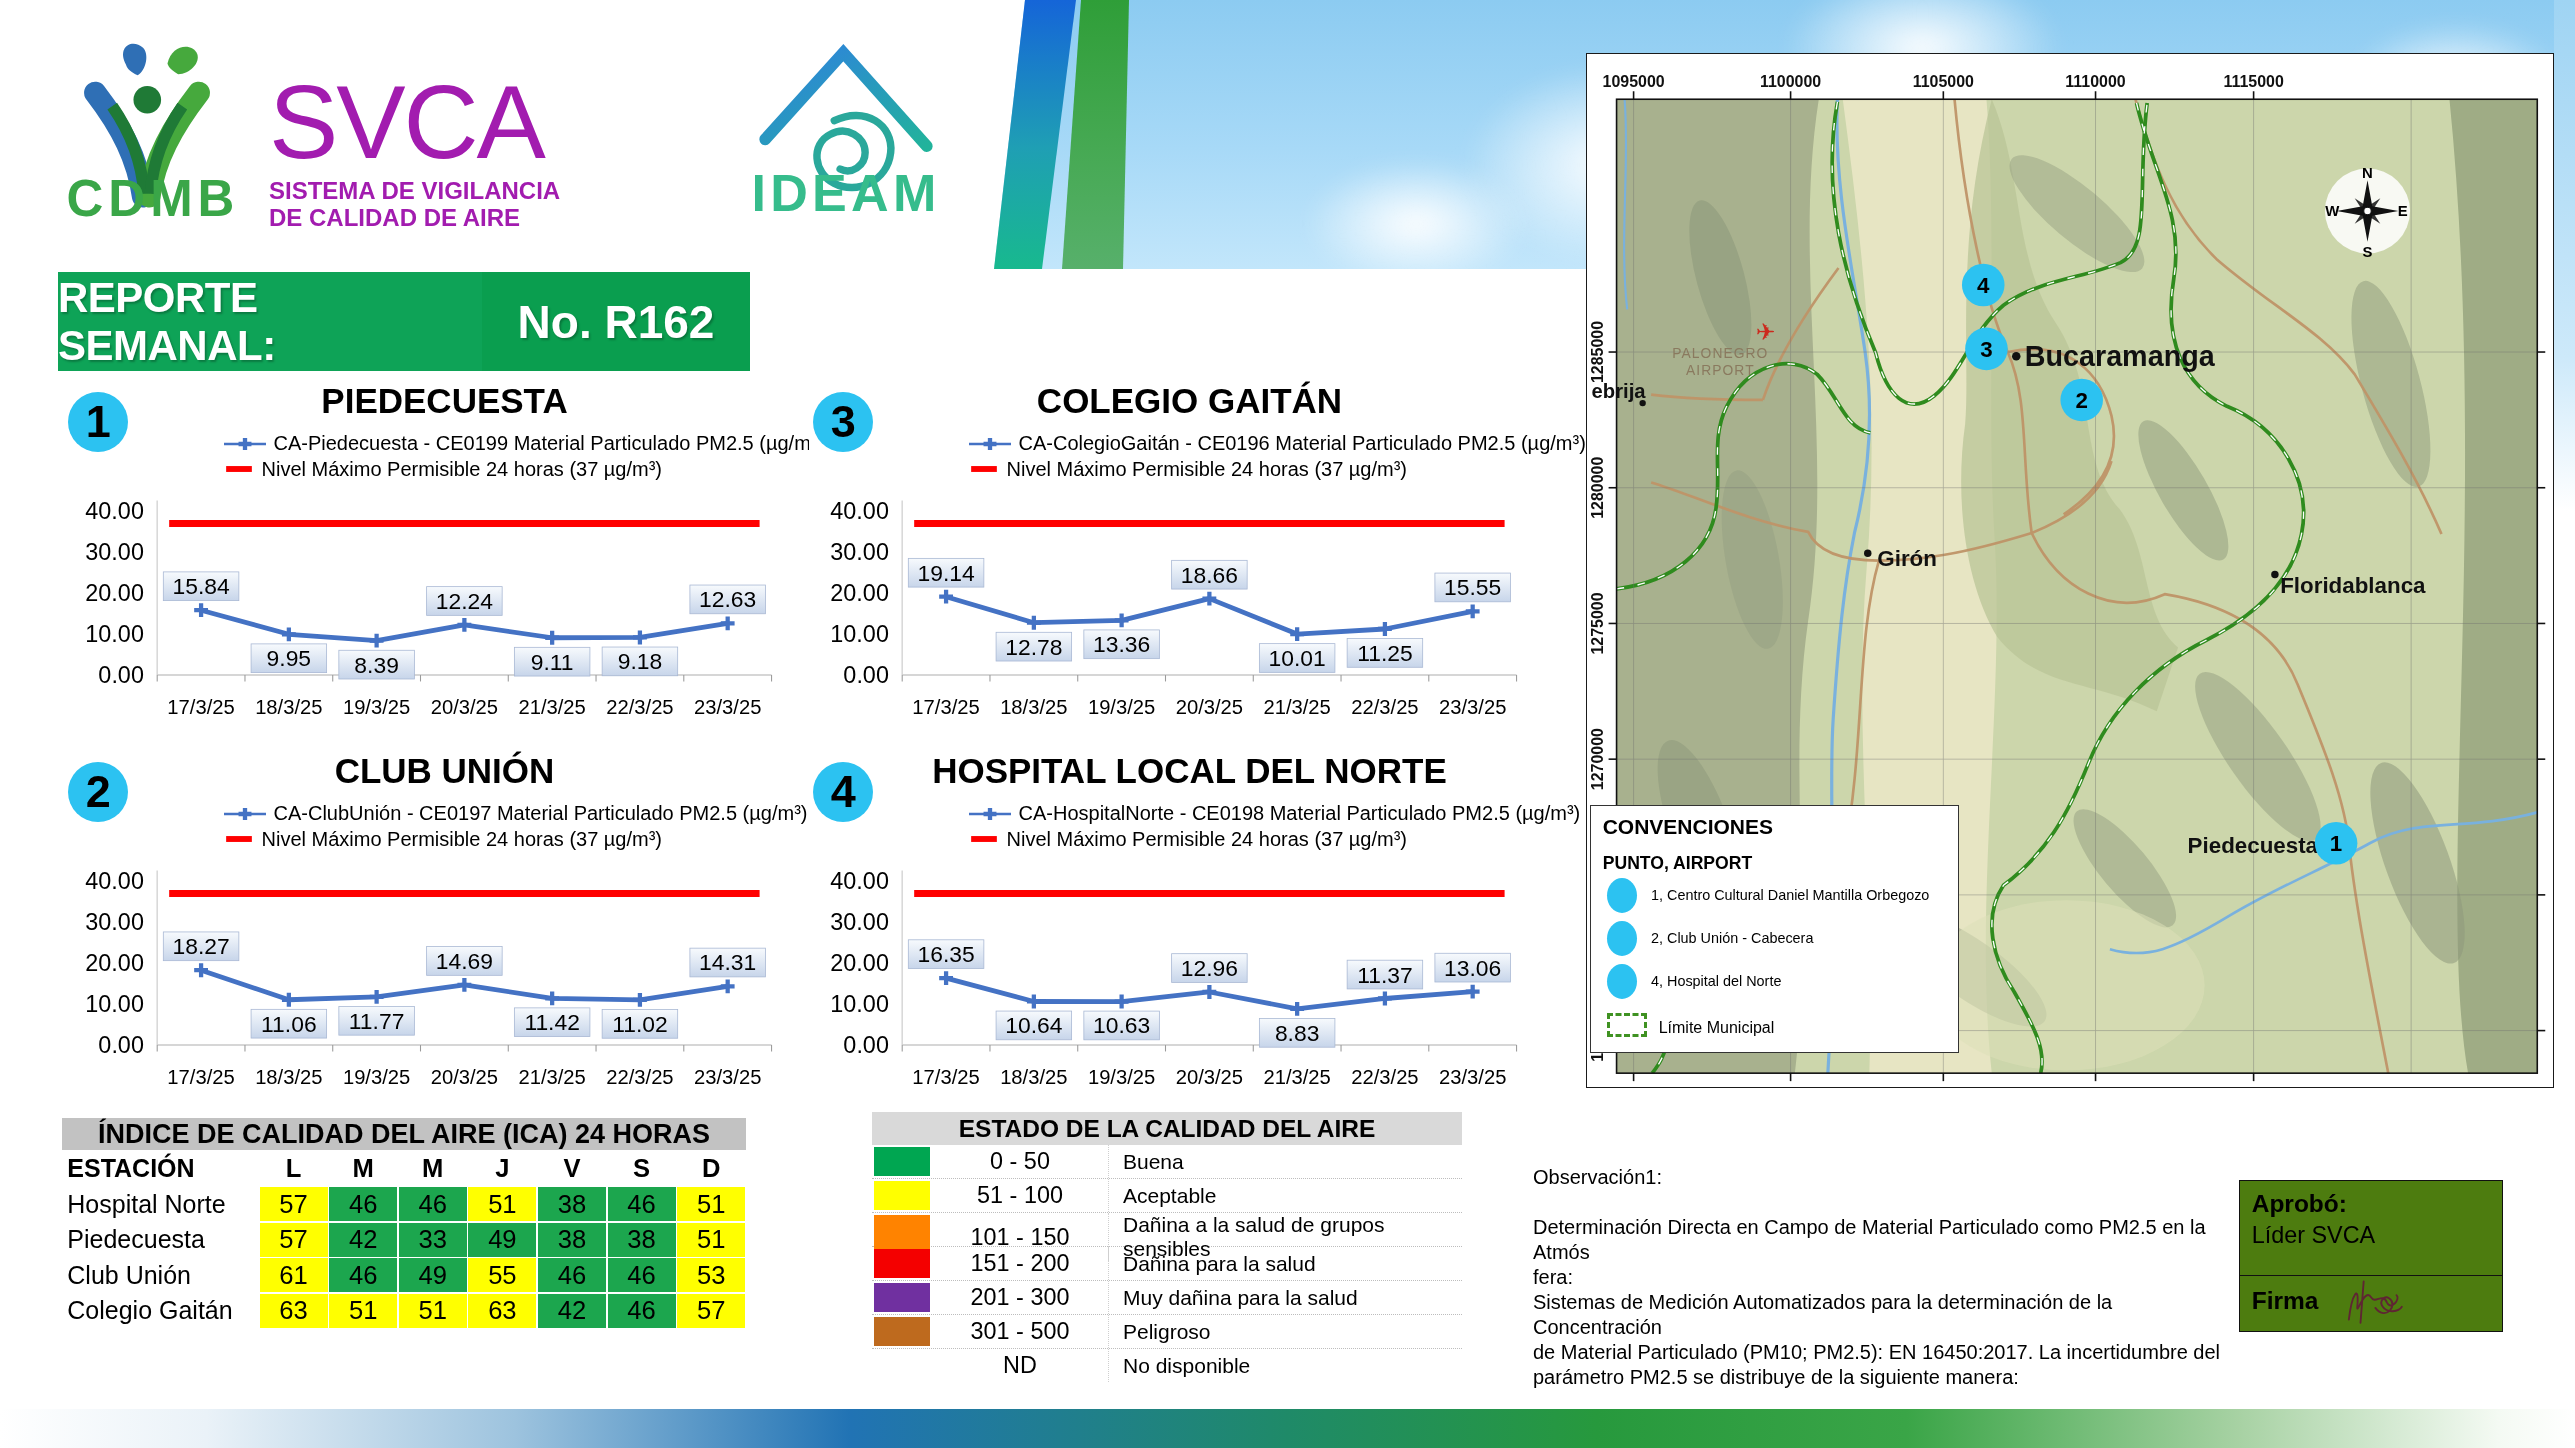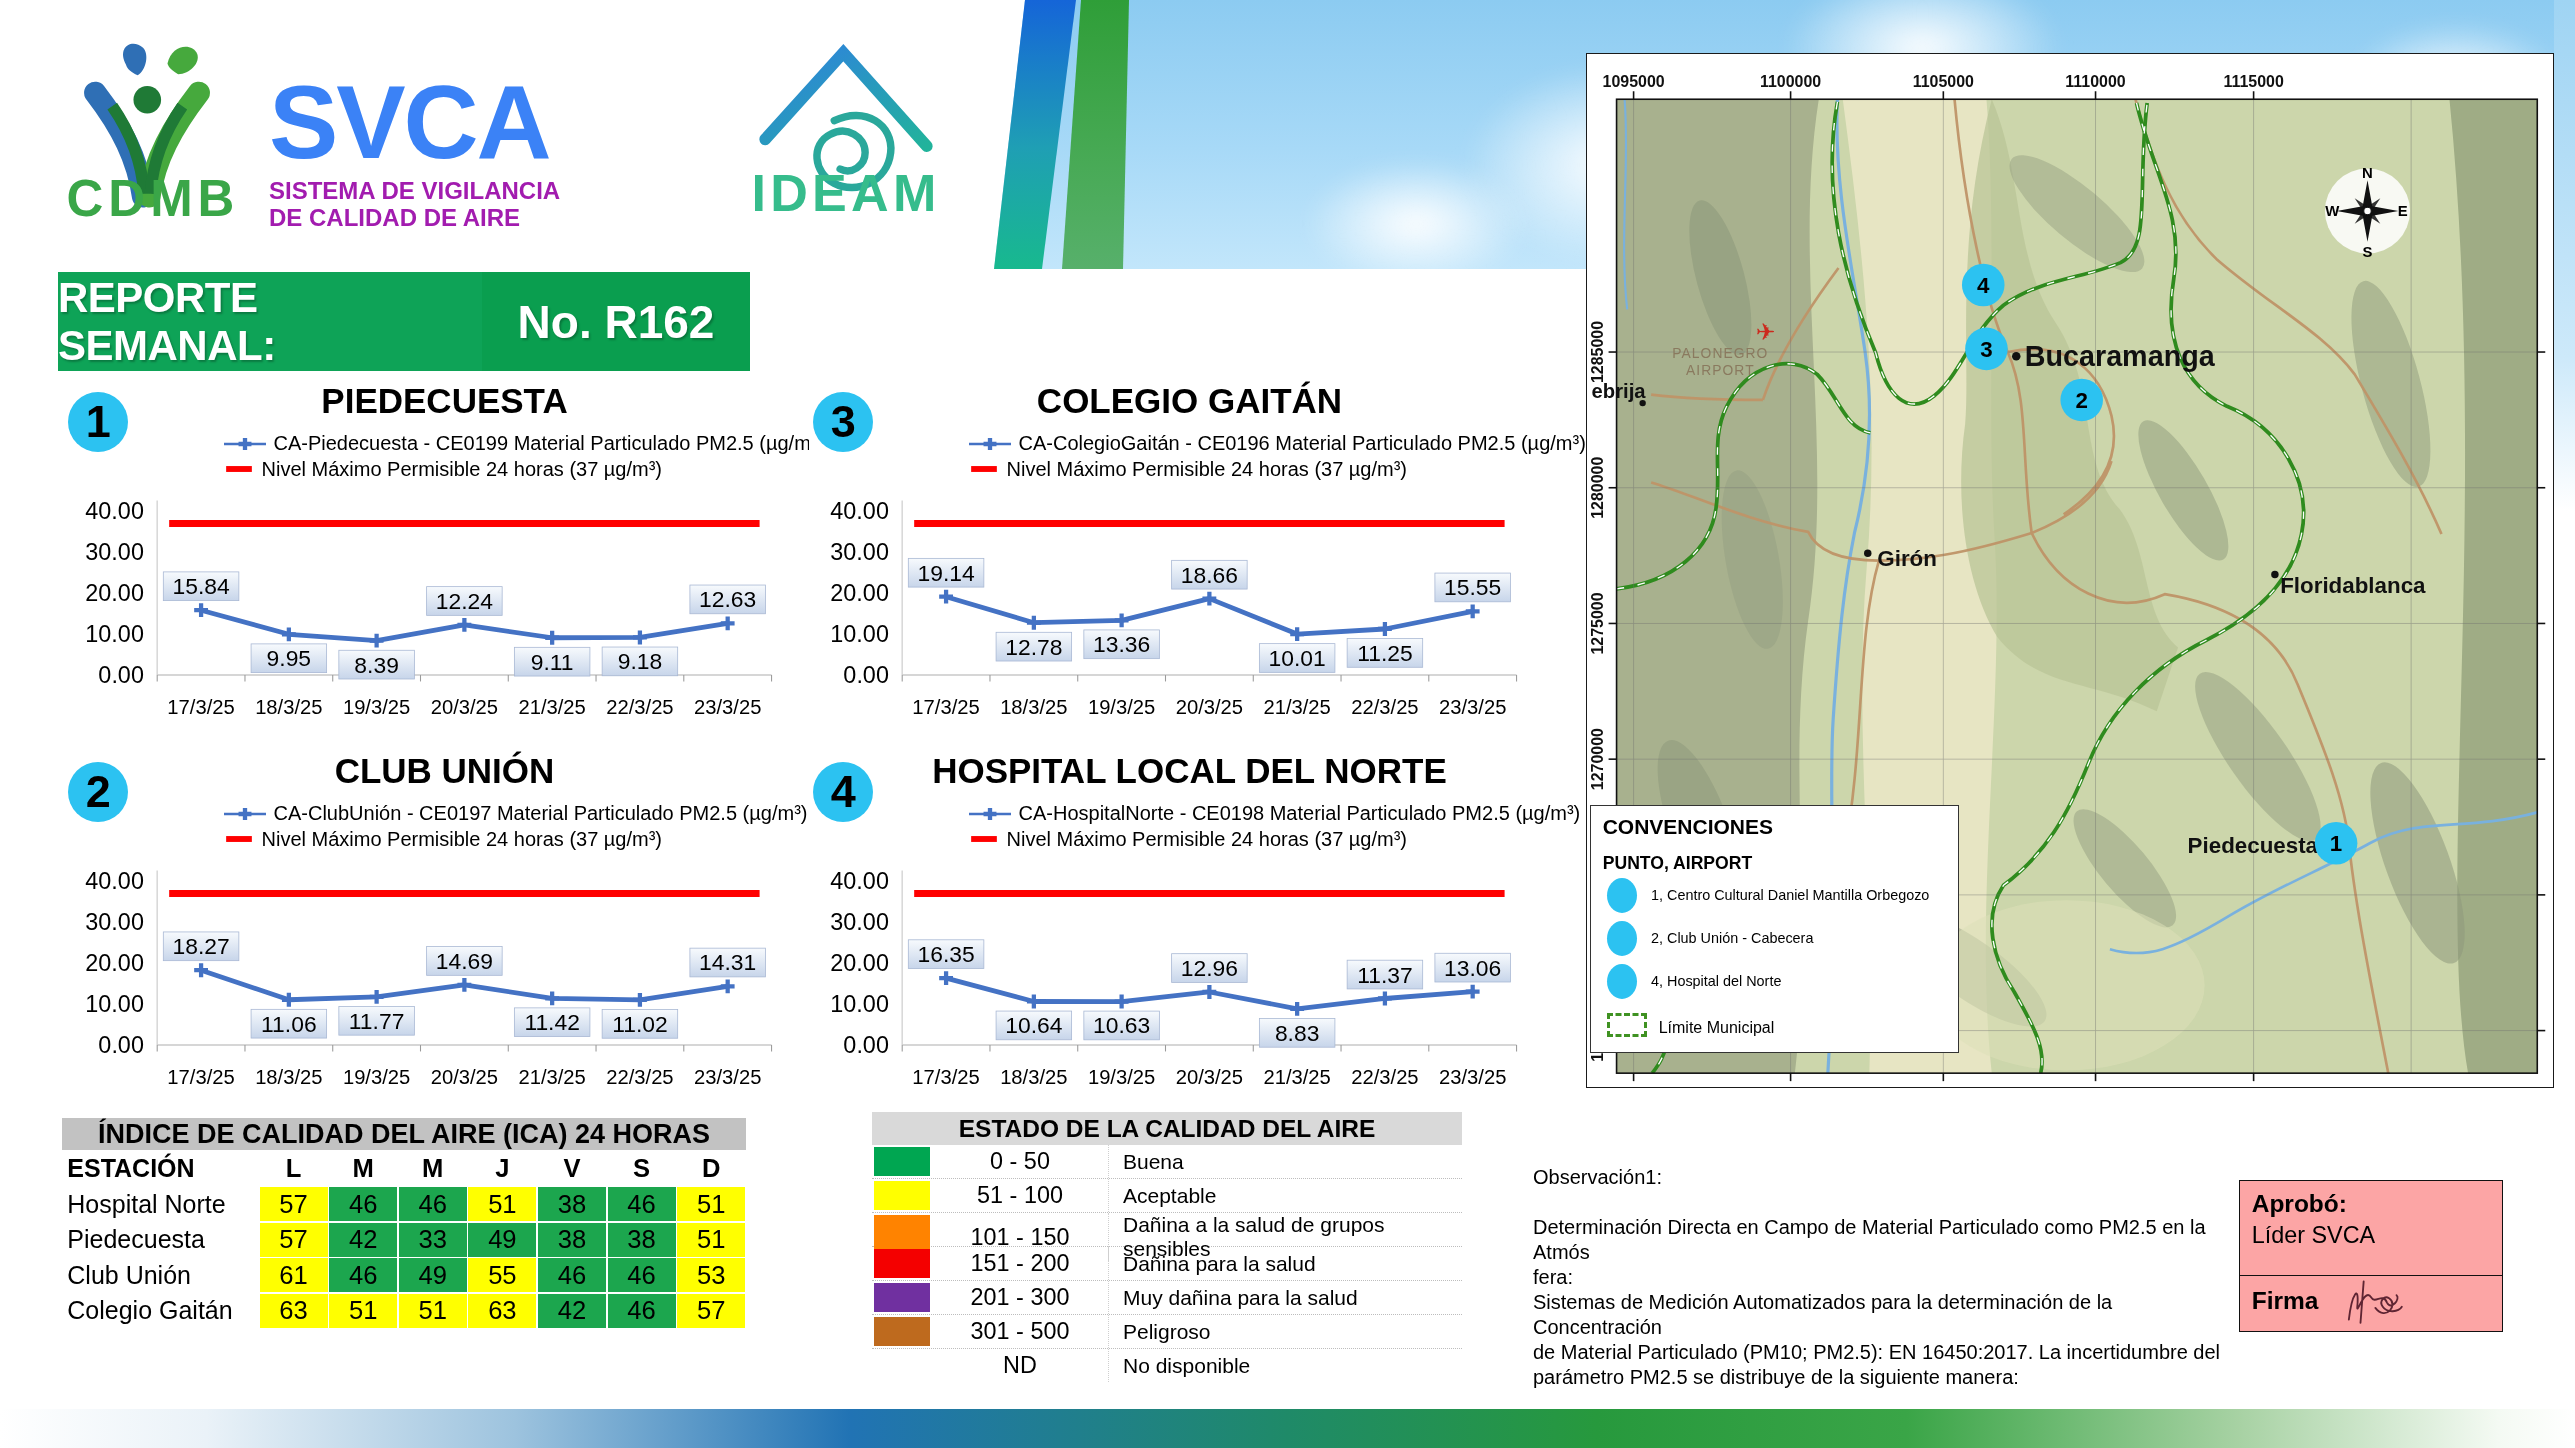--- a/index.html
+++ b/index.html
@@ -18,21 +18,21 @@
        background:linear-gradient(180deg,#9fd4f3 0%,#cde9fa 70%,#ffffff 100%)}
   #ribbon-blue{left:985px;top:0;width:160px;height:269px;z-index:1;
        clip-path:polygon(40px 0,91px 0,57px 269px,9px 269px);
        background:linear-gradient(180deg,#1565d8 0%,#1f9fb4 55%,#18b98e 100%)}
   #ribbon-green{left:985px;top:0;width:426px;height:269px;z-index:1;
        clip-path:polygon(96px 0,144px 0,138px 269px,77px 269px);
        background:linear-gradient(180deg,#2f9e38 0%,#46a953 55%,#57b06b 100%)}
 
   
   #svca-logo{left:269px;top:80px;width:405px}
-  .svca-word{font-size:104px;font-weight:bold;color:#3b82f6;line-height:85px;letter-spacing:-2.1px}
+  .svca-word{font-size:104px;font-weight:normal;color:#a21caf;line-height:85px;letter-spacing:-2.1px}
   .svca-sub{margin-top:11.7px;font-size:24px;font-weight:bold;color:#a21caf;line-height:27px;letter-spacing:0px}
 
   
   #titlebar{left:58px;top:272px;width:1476px;height:99px;display:flex;z-index:2}
   .tb-left{width:424px;background:#0ea357;color:#fff;font-weight:bold;font-size:42px;
            display:flex;align-items:center;justify-content:center;letter-spacing:-0.5px;
            text-shadow:1.6px 1.6px 2.1px rgba(0,0,0,.25)}
   .tb-center{width:783px;background:#06d06a;color:#000;font-weight:bold;font-size:34px;
            display:flex;flex-direction:column;align-items:center;justify-content:center;line-height:45px}
   .tb-right{width:268px;background:#0a9e4f;color:#fff;font-weight:bold;font-size:46px;
@@ -86,21 +86,21 @@
   .q-swatch{margin:1.6px 2.1px}
   .q-range{display:flex;align-items:center;justify-content:center;font-size:23.4px}
   .q-label{display:flex;align-items:center;font-size:21px;border-left:1.1px dotted #cfcfcf;padding-left:14px}
 
   
   #notes{left:1533px;top:1117px;width:688px;font-size:20px;line-height:25px;z-index:2}
   #notes .para{text-align:justify}
   #notes .obs{margin-top:23.4px;white-space:pre-line}
 
   
-  #approval{left:2239px;top:1180px;width:262px;height:150px;border:1.6px solid #111;background:#fca5a5;z-index:2}
+  #approval{left:2239px;top:1180px;width:262px;height:150px;border:1.6px solid #111;background:#4d7c0f;z-index:2}
   .app-row1{height:85px;padding:8.5px 0 0 11.7px;border-bottom:1.6px solid #111}
   .app-title{font-size:24.5px;font-weight:bold}
   .app-name{font-size:23.4px;margin-top:4.3px}
   .app-row2{display:flex;align-items:center;padding-left:11.7px;height:51px}
   .app-firma{font-size:24.5px;font-weight:bold}
 
   
   #footer{left:0;top:1409px;width:2576px;height:39px;z-index:3;
     background:linear-gradient(90deg,#ffffff 0%,#eaf2f8 8%,#9dc3de 20%,#2173b4 33%,
       #1f8a68 50%,#27993d 62%,#3aa547 74%,#a8d2a4 87%,#f4faf3 97%,#ffffff 100%)}

